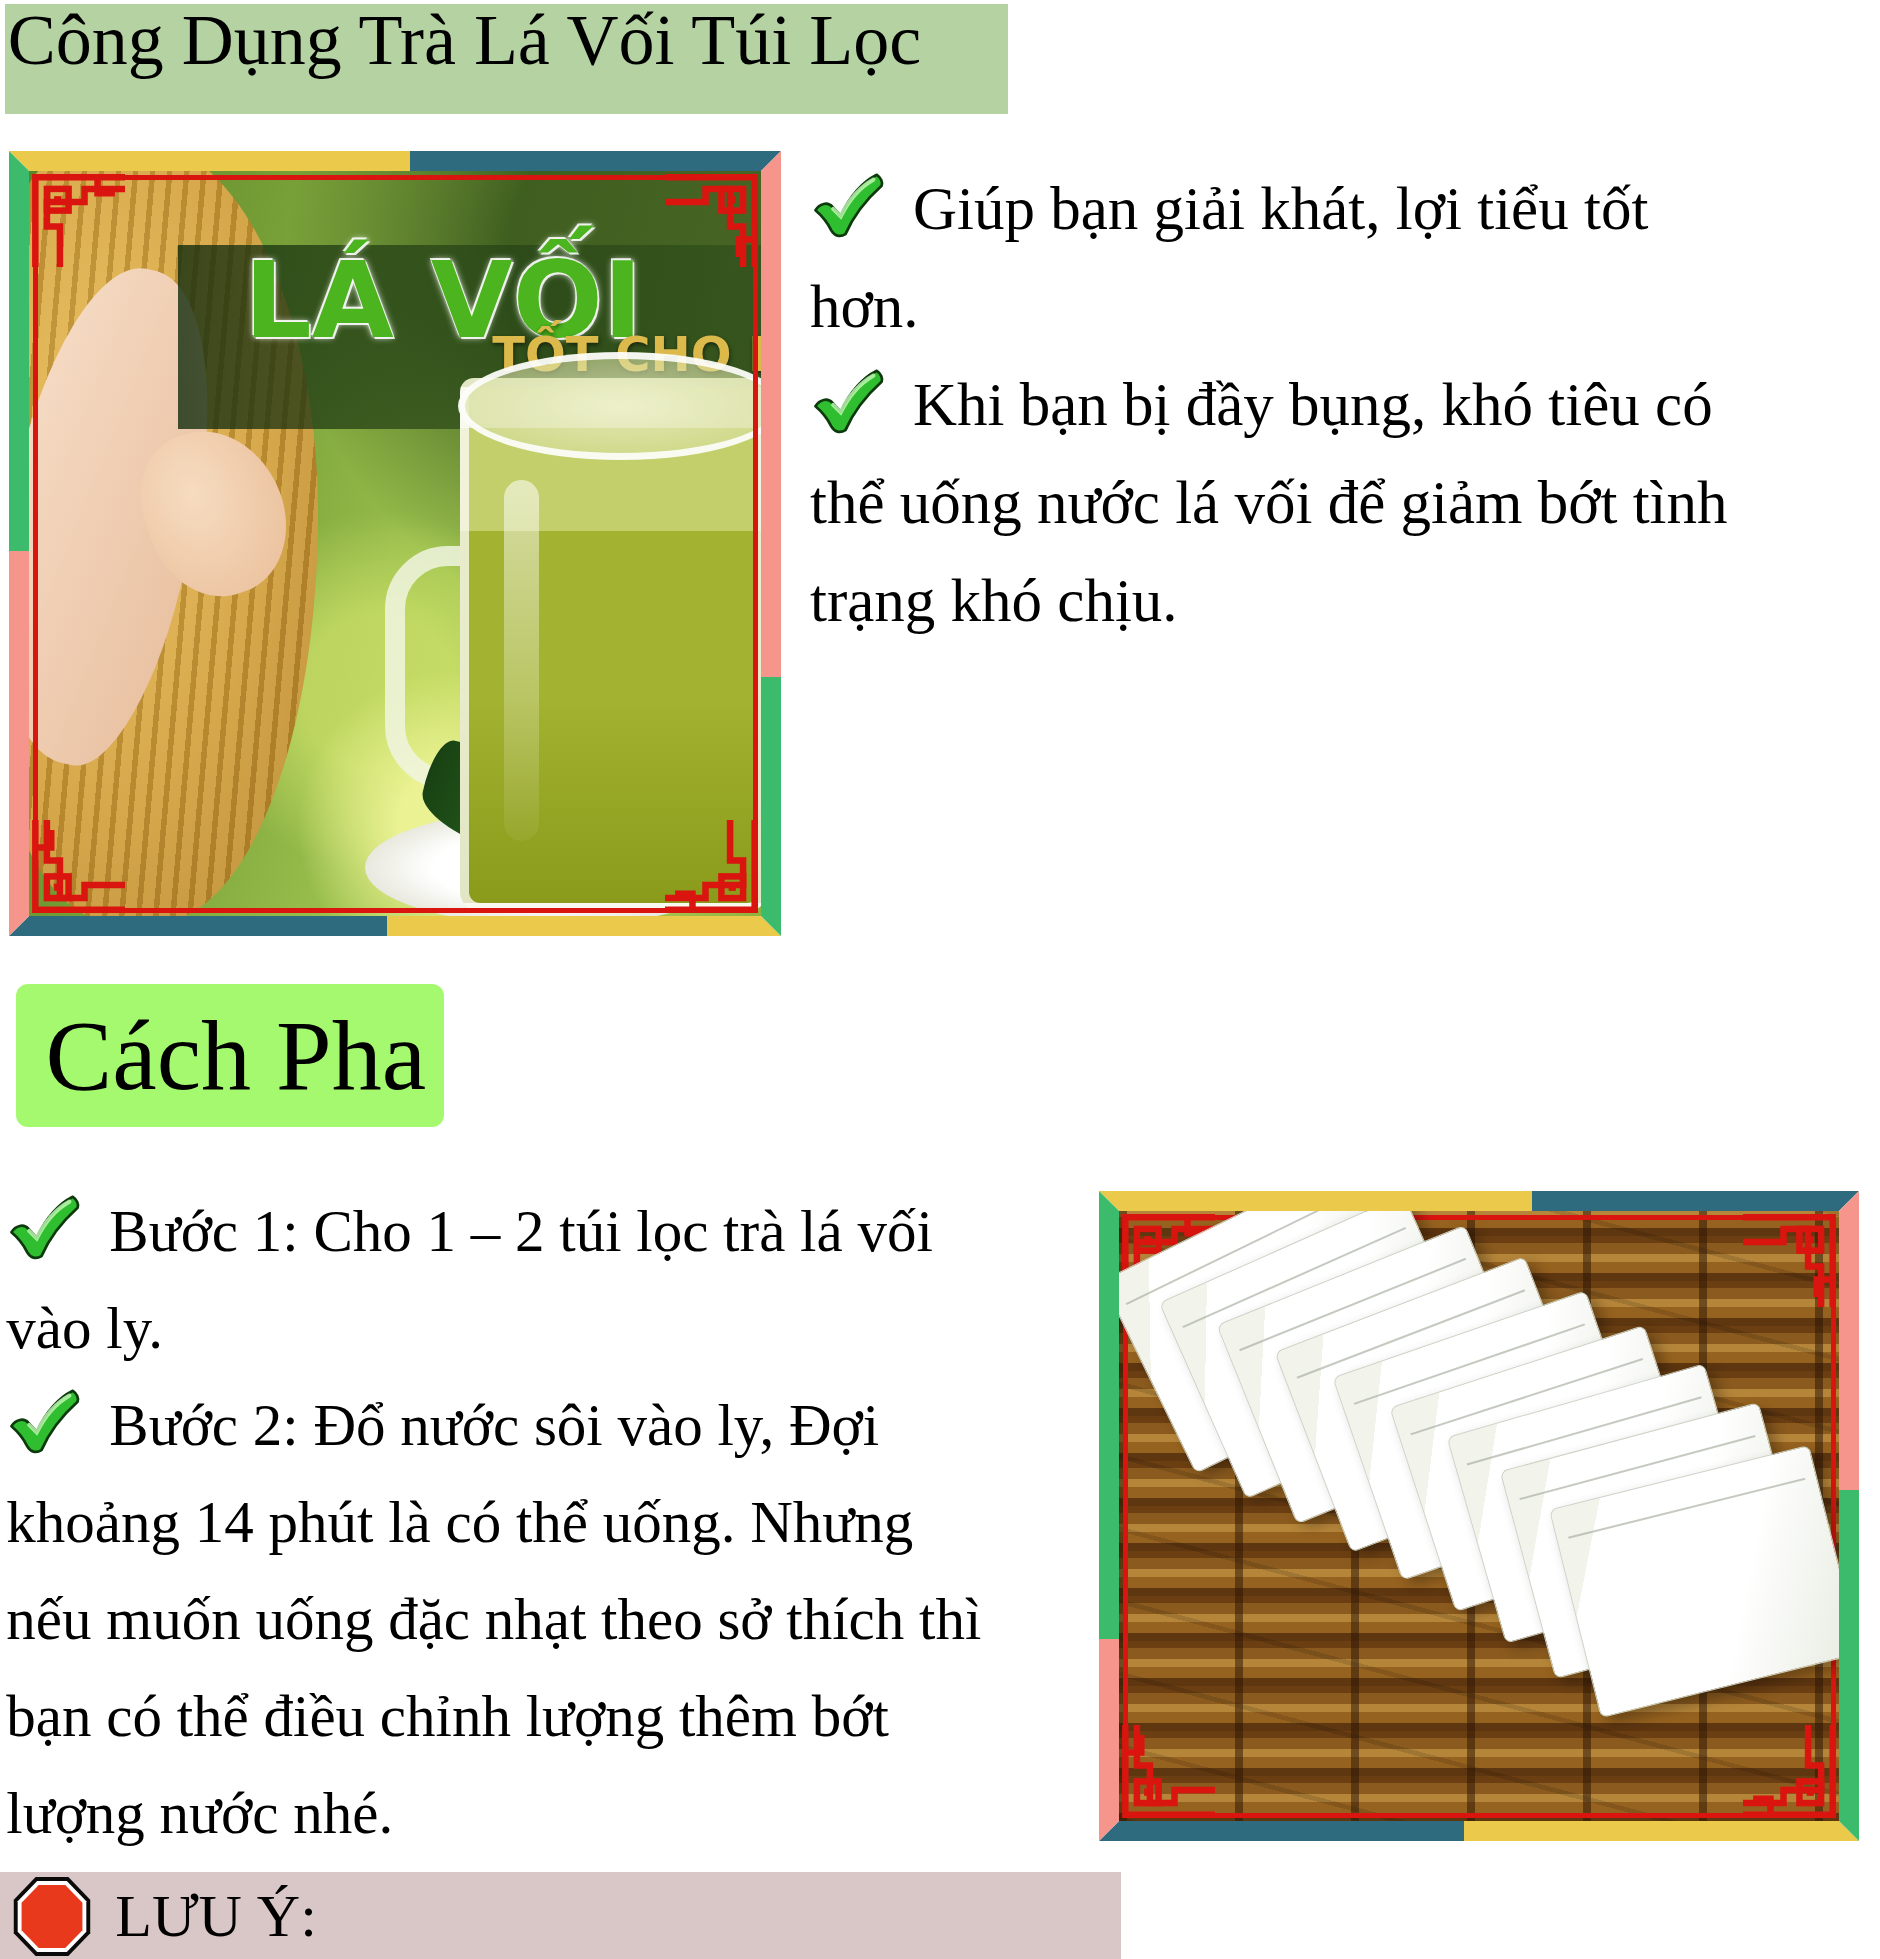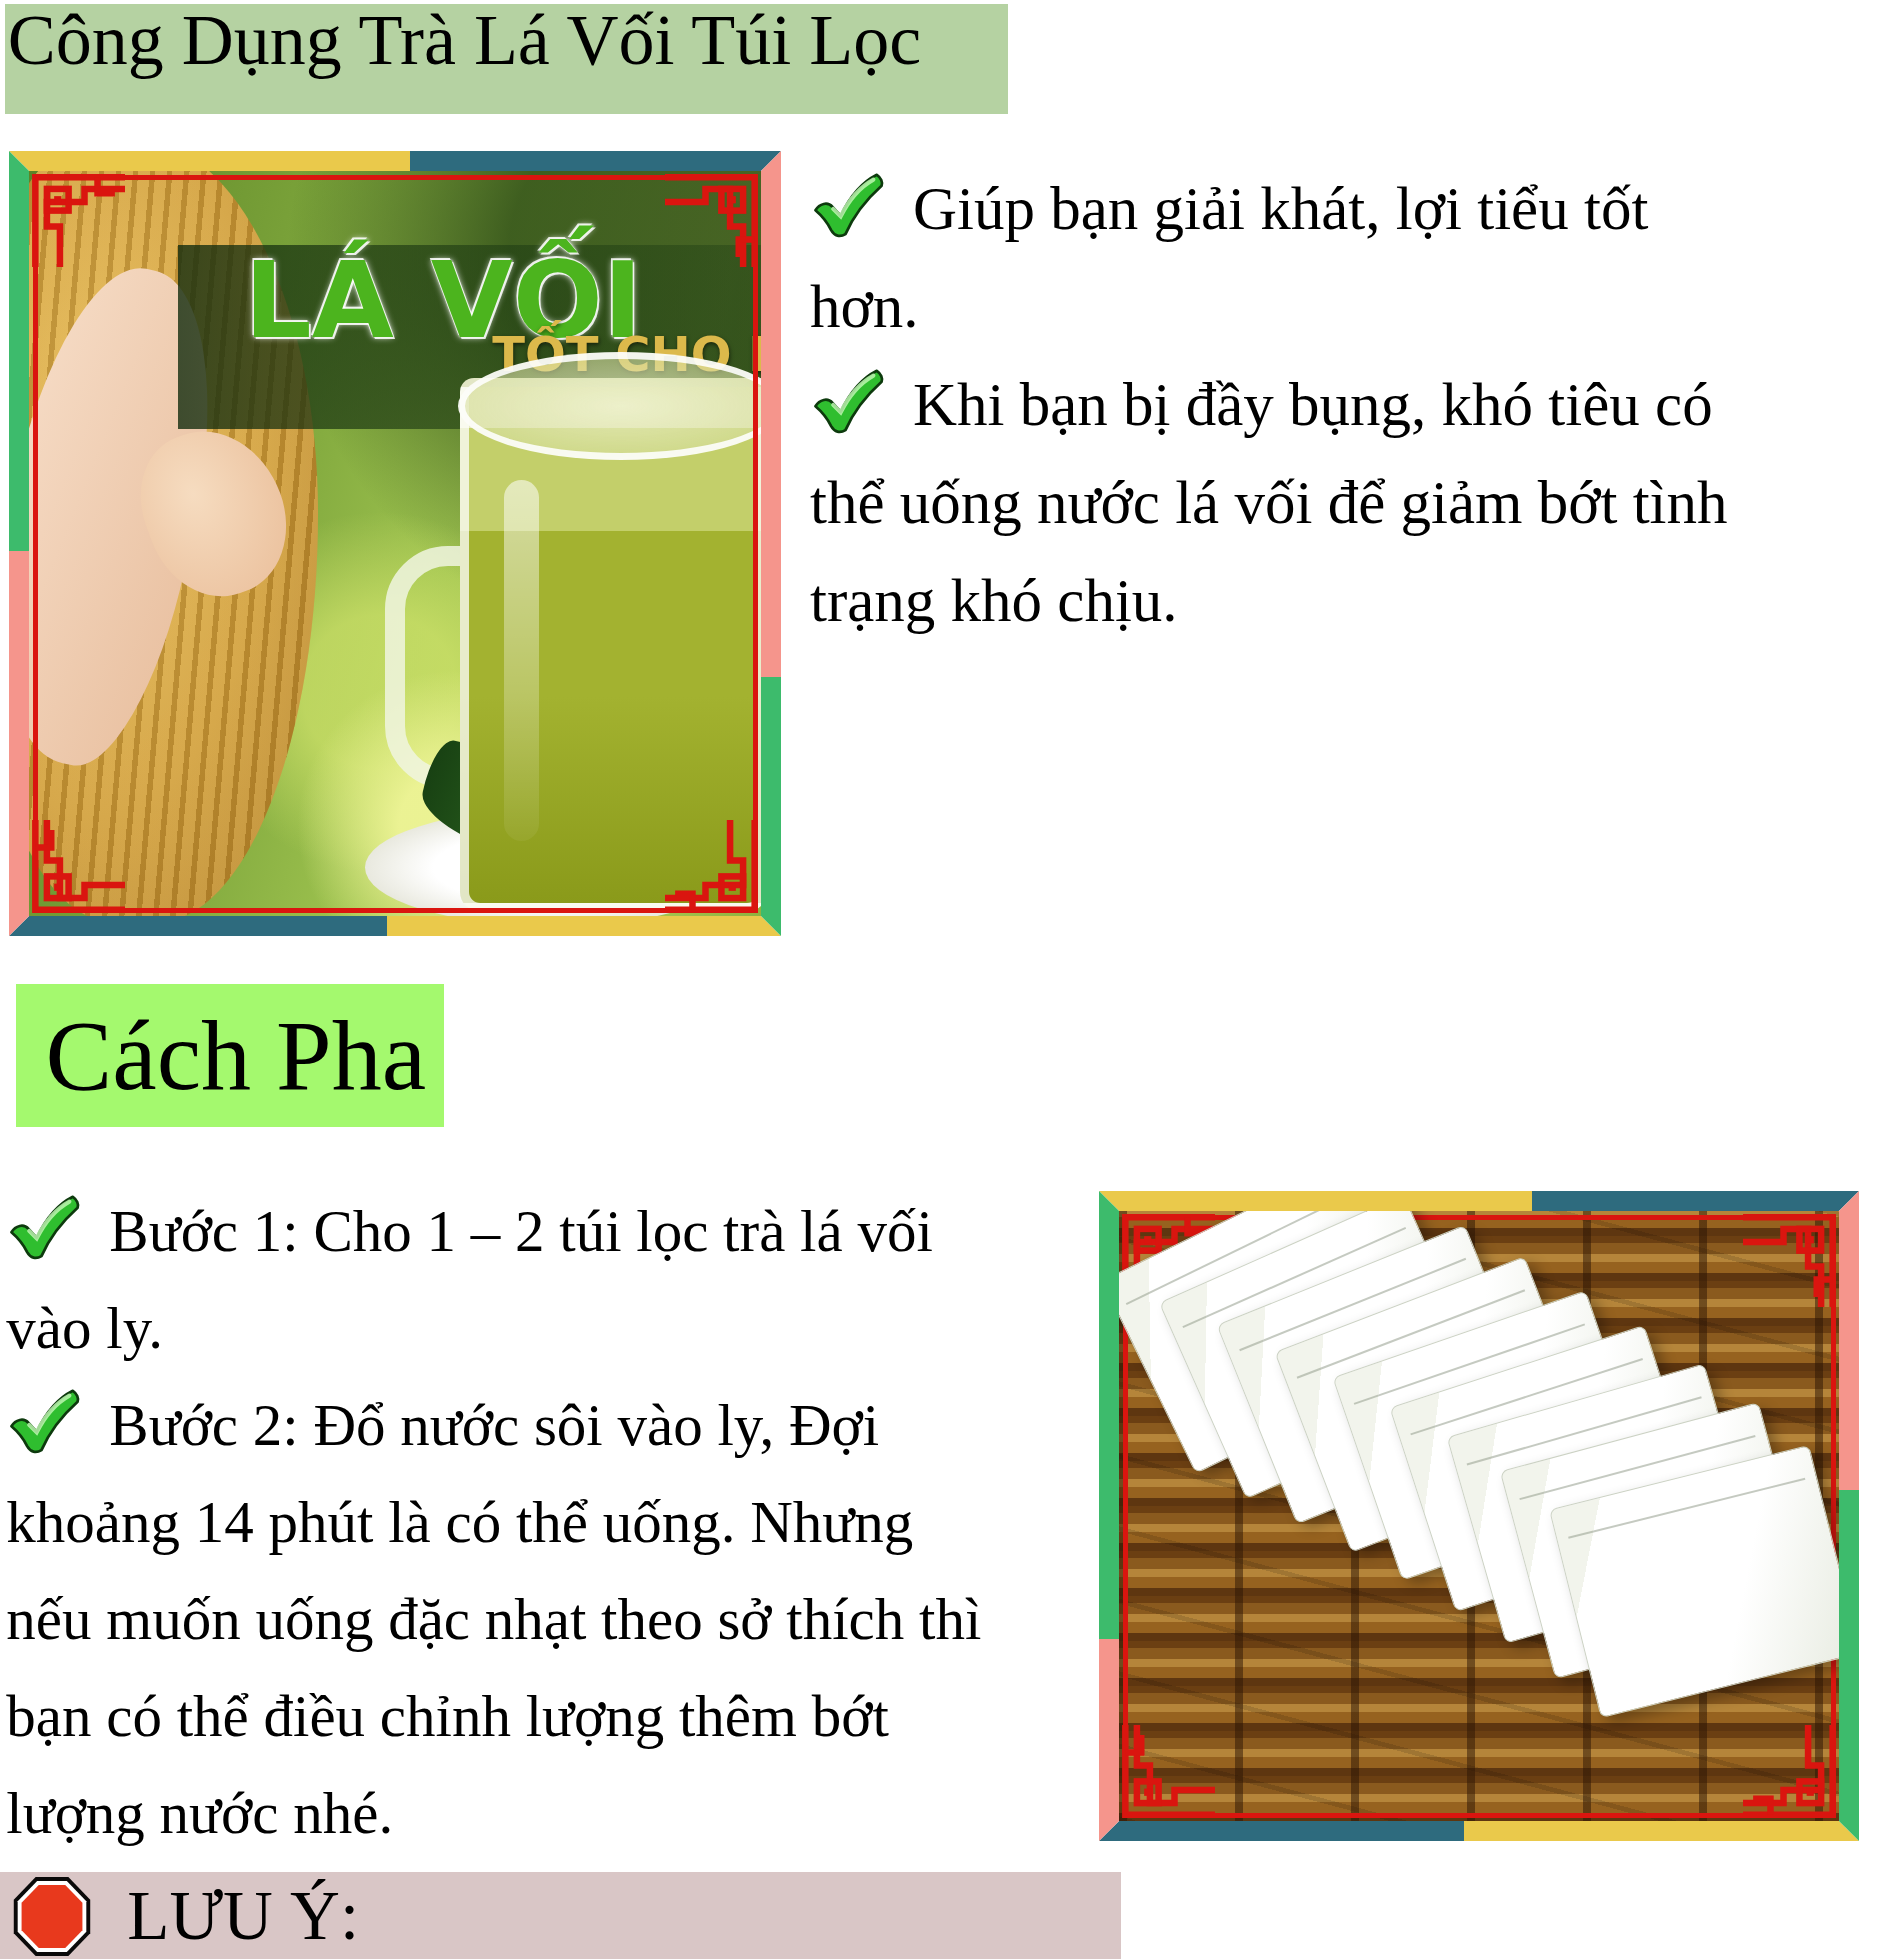--- a/index.html
+++ b/index.html
@@ -4,21 +4,21 @@
 <style>
   html,body{margin:0;padding:0;background:#ffffff;}
   .page{position:relative;width:1880px;height:1959px;background:#ffffff;overflow:hidden;
         font-family:"Liberation Serif","DejaVu Serif",serif;color:#000;}
 
   
   .band1{position:absolute;left:4.7px;top:3.9px;width:1003px;height:110px;
          background:var(--sage,#b5d2a2);display:flex;align-items:flex-start;}
   .band1 span{font-size:72px;line-height:1;padding-left:3.1px;white-space:nowrap;}
   .band2{position:absolute;left:15.6px;top:984px;width:428px;height:143px;
-         background:var(--bright_green,#a4f96e);display:flex;align-items:center;}
+         background:var(--bright_green,#a4f96e);display:flex;align-items:center;border-radius:12px;}
   .band2 span{font-size:100px;line-height:1;padding-left:30px;white-space:nowrap;}
 
   
   .list{position:absolute;}
   #benefits{left:810px;top:160px;width:1070px;font-size:61px;line-height:98px;}
   #steps{left:6.3px;top:1183px;width:1095px;font-size:59px;line-height:97px;}
   .bullet{margin:0;}
   .txt{white-space:pre-line;}
   .check{display:inline-block;width:75px;height:69px;vertical-align:-11px;margin-right:28px;}
   .check .main{fill:var(--check_green,#2fbe2f);stroke:#0d3a0d;stroke-width:4;stroke-linejoin:round;}
@@ -103,21 +103,21 @@
   .bag{position:absolute;width:266px;height:213px;transform-origin:50% 50%;
        background:linear-gradient(115deg,#f2f4ec 0 14%,#ffffff 14% 62%,#e7ebe0 100%);
        border:1.6px solid #ccd2c4;border-radius:7.8px;box-shadow:6.3px 7.8px 14px rgba(0,0,0,.30);}
   .bag:after{content:"";position:absolute;left:4%;top:14%;width:92%;height:10%;
        border-top:2.3px solid rgba(150,158,142,.55);}
 
   
   .notebar{position:absolute;left:0;top:1872px;width:1121px;height:88px;
         background:var(--note_pink,#d9c6c6);display:flex;align-items:center;}
   .stop{width:78px;height:81px;margin-left:13.3px;flex:0 0 auto;}
-  .notebar span{font-size:69px;line-height:1;margin-left:36px;white-space:nowrap;}
+  .notebar span{font-size:60px;line-height:1;margin-left:24px;white-space:nowrap;}
 </style>
 </head>
 <body>
 
 <div class="page">
 
   <div class="band1">
     <span>Công Dụng Trà Lá Vối Túi Lọc</span>
   </div>
 

